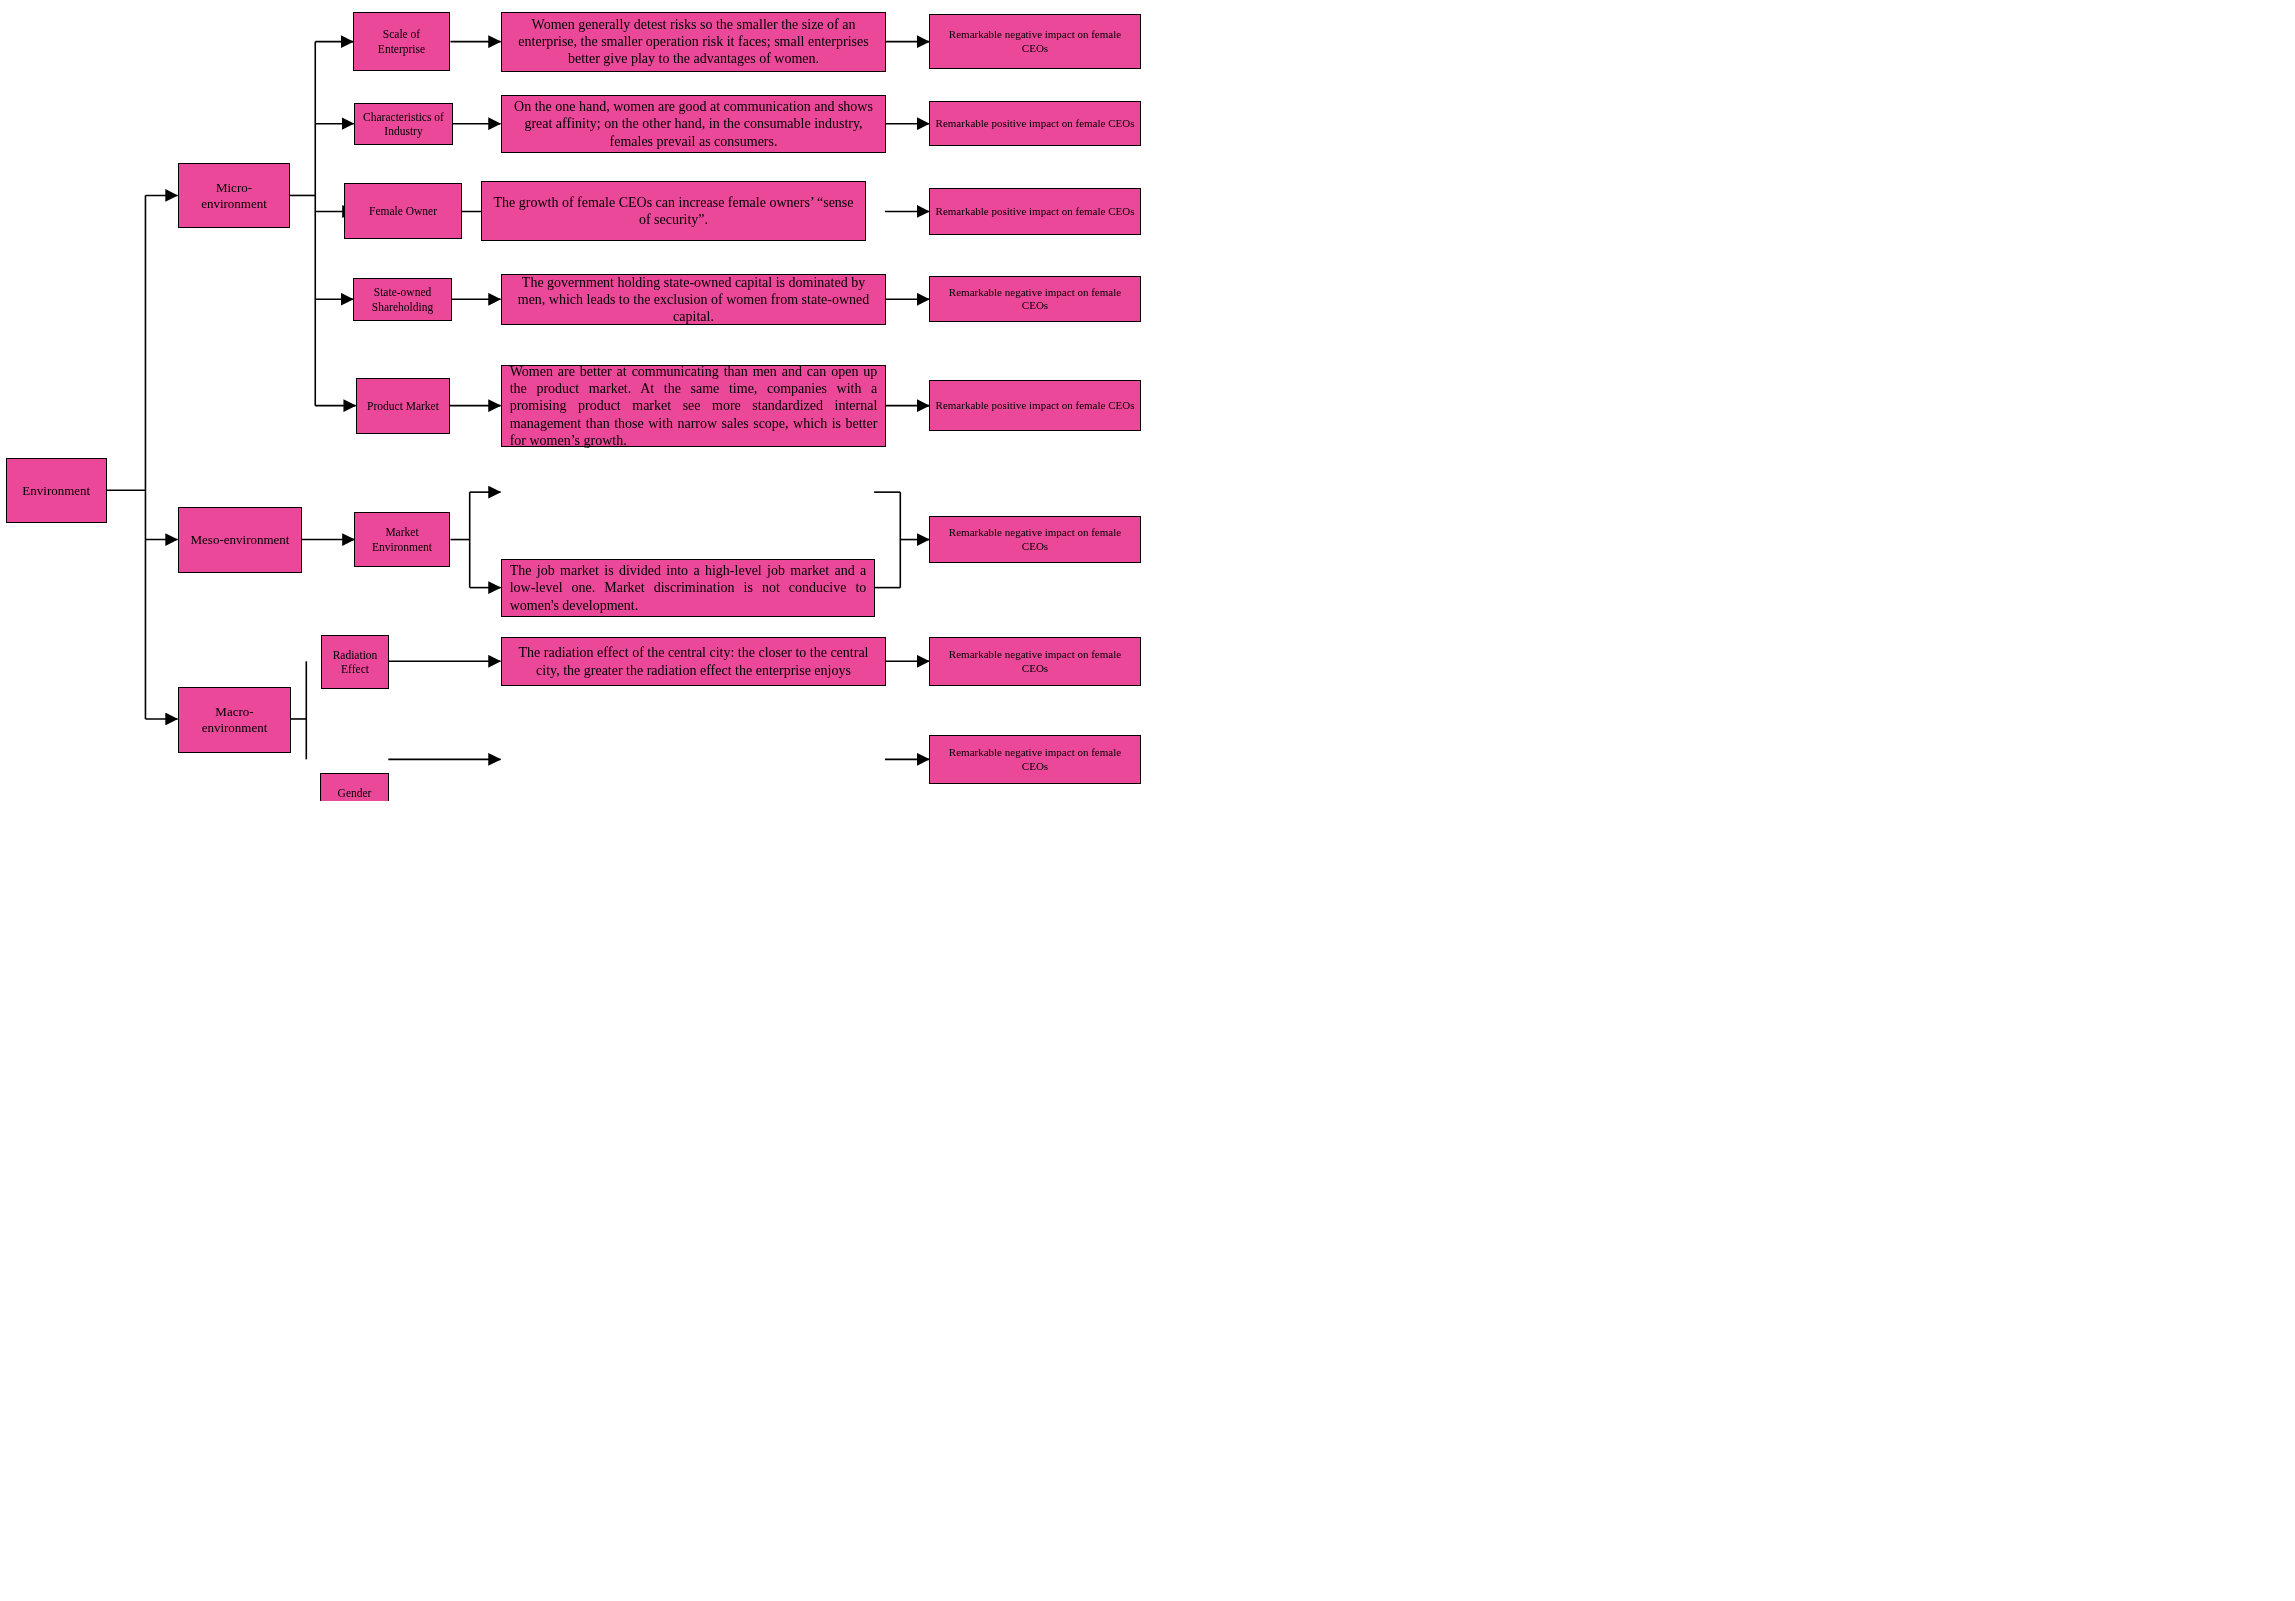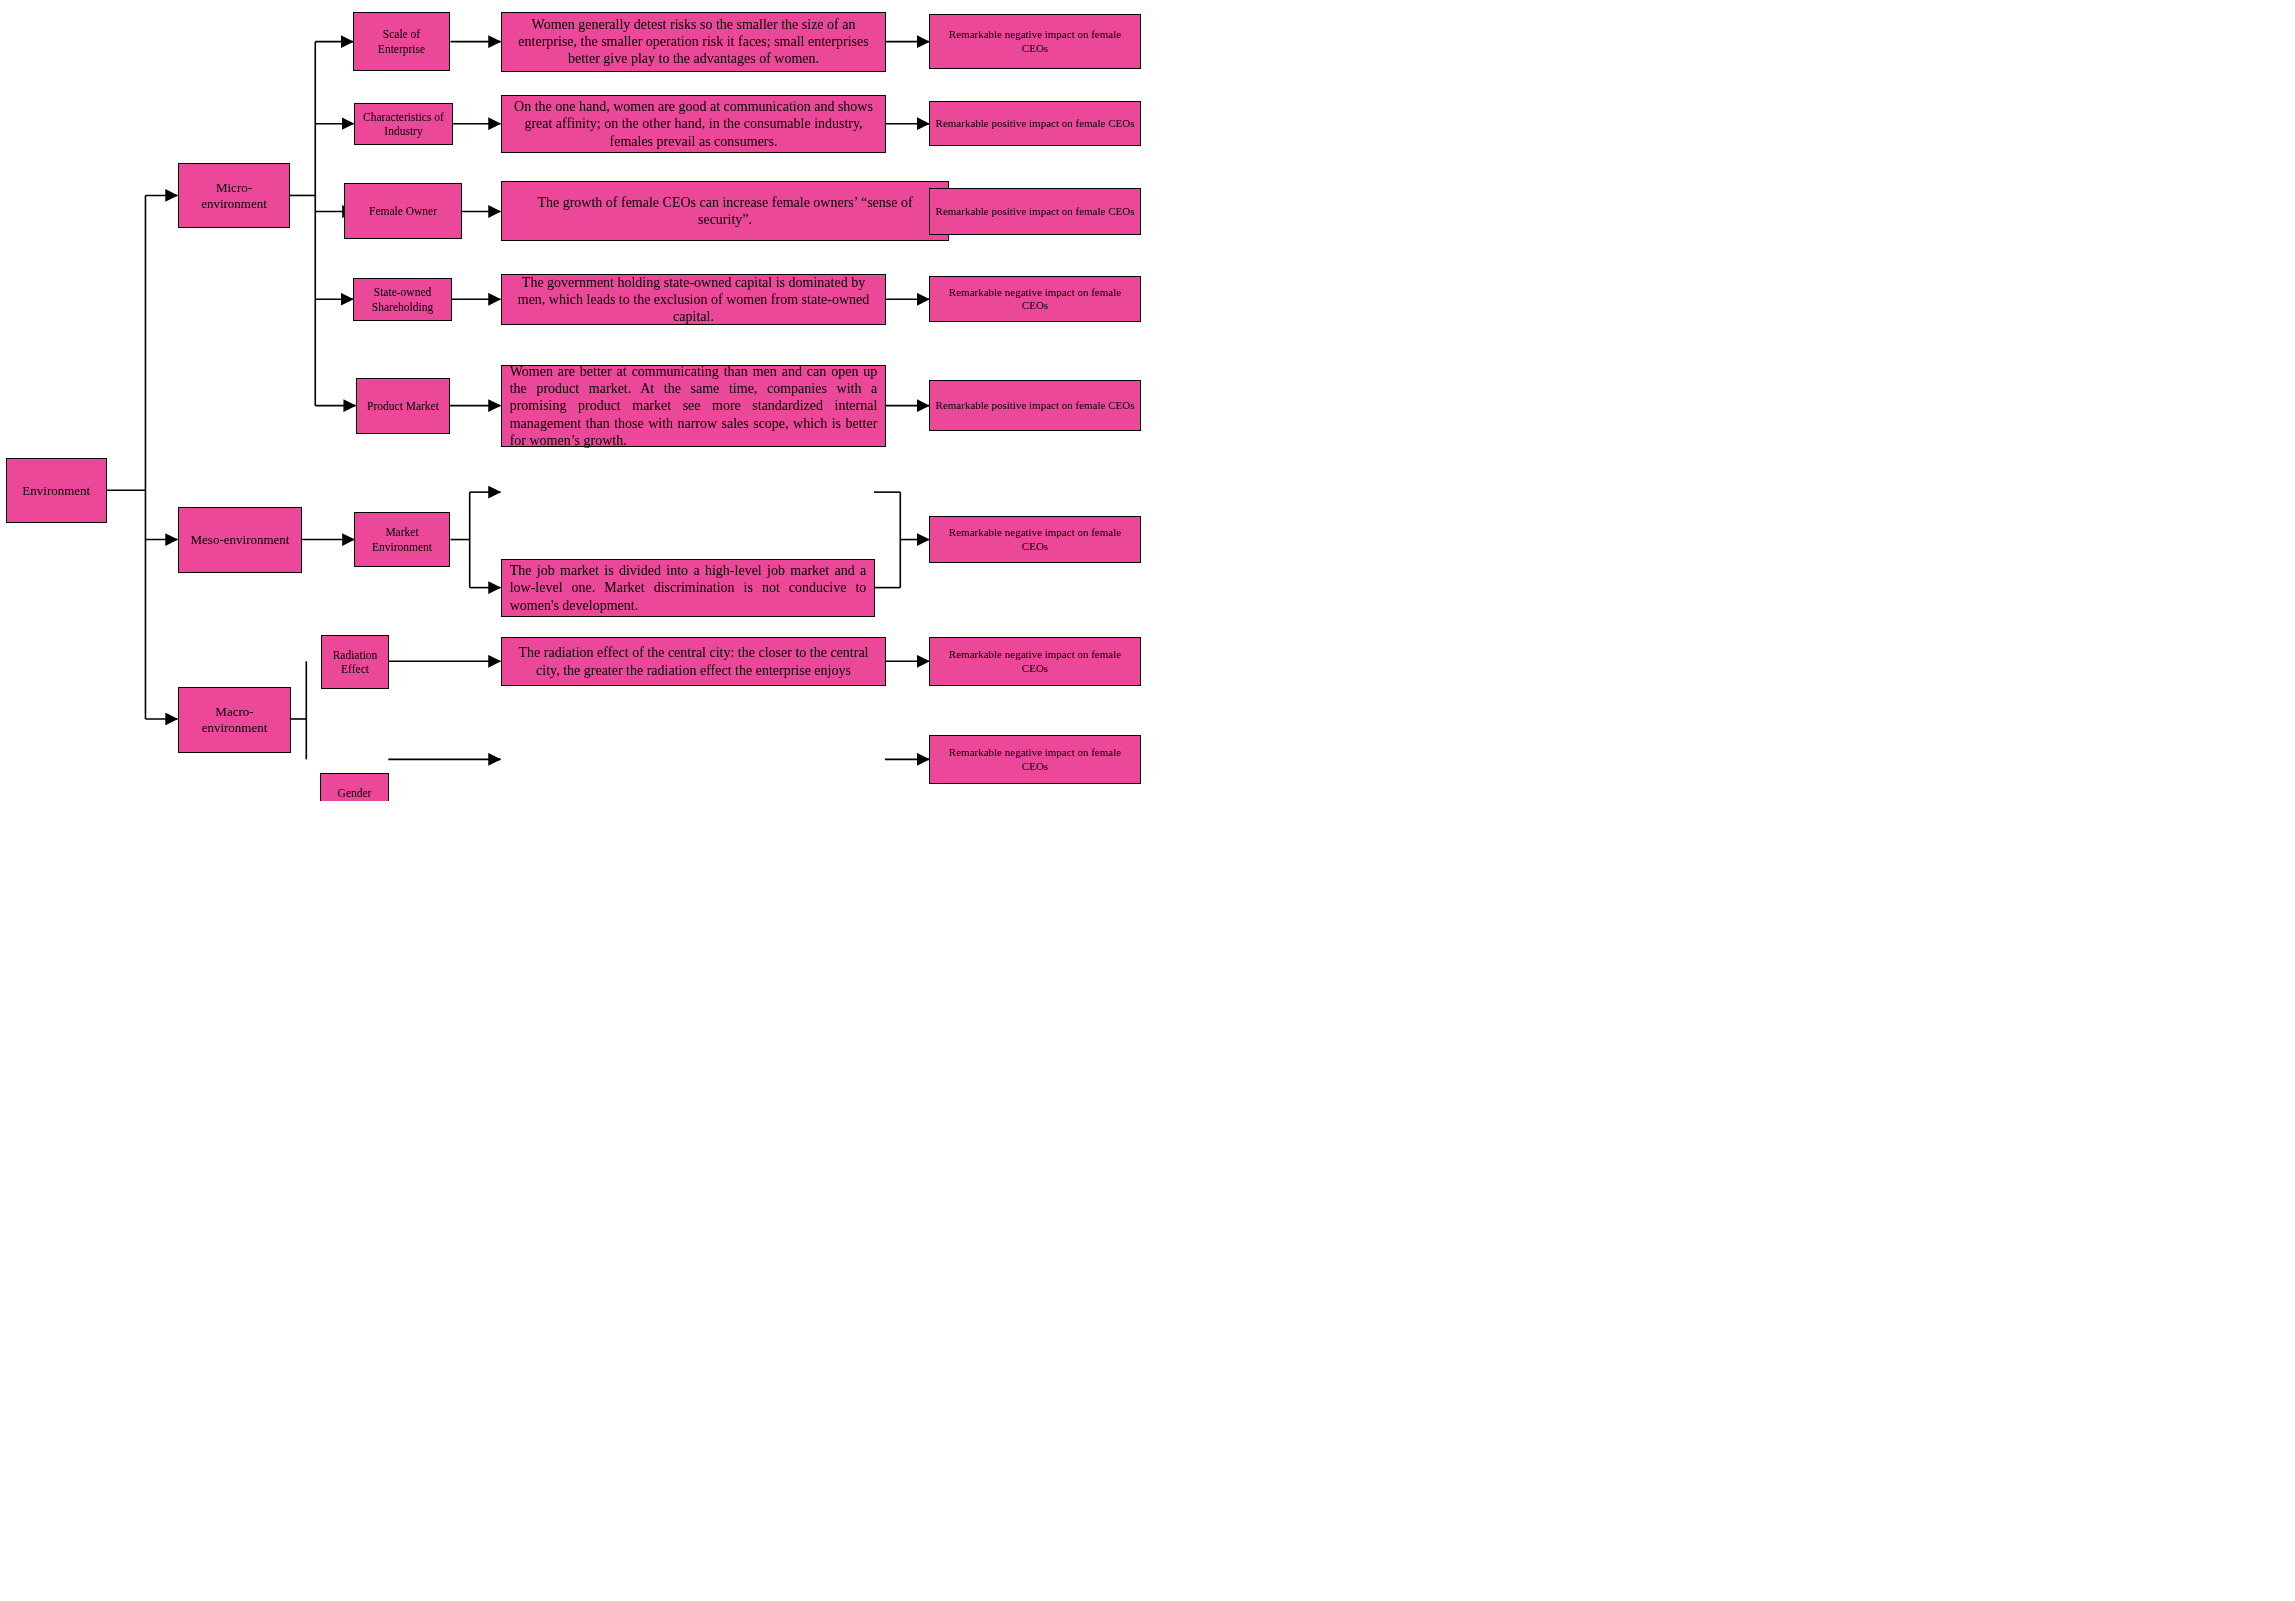--- a/index.html
+++ b/index.html
@@ -127,21 +127,21 @@
   <div class="node branch-node" style="left:178px;top:687px;width:113px;height:66px;">Macro-environment</div>
 
   <div class="node factor-node" style="left:353px;top:12px;width:97px;height:59px;">Scale of Enterprise</div>
   <div class="node factor-node" style="left:354px;top:103px;width:99px;height:42px;">Characteristics of Industry</div>
   <div class="node factor-node" style="left:344px;top:183px;width:118px;height:56px;">Female Owner</div>
   <div class="node factor-node" style="left:353px;top:278px;width:99px;height:43px;">State-owned Shareholding</div>
   <div class="node factor-node" style="left:356px;top:378px;width:94px;height:56px;">Product Market</div>
 
   <div class="node desc-node" style="left:501px;top:11.5px;width:385px;height:60px;">Women generally detest risks so the smaller the size of an enterprise, the smaller operation risk it faces; small enterprises better give play to the advantages of women.</div>
   <div class="node desc-node" style="left:501px;top:95px;width:385px;height:58px;">On the one hand, women are good at communication and shows great affinity; on the other hand, in the consumable industry, females prevail as consumers.</div>
-  <div class="node desc-node" style="left:501px;top:181px;width:448px;height:60px;">The growth of female CEOs can increase female owners’ “sense of security”.</div>
+  <div class="node desc-node" style="left:481px;top:181px;width:385px;height:60px;">The growth of female CEOs can increase female owners’ “sense of security”.</div>
   <div class="node desc-node" style="left:501px;top:274px;width:385px;height:51px;">The government holding state-owned capital is dominated by men, which leads to the exclusion of women from state-owned capital.</div>
   <div class="node desc-node justify" style="left:501px;top:365px;width:385px;height:82px;">Women are better at communicating than men and can open up the product market. At the same time, companies with a promising product market see more standardized internal management than those with narrow sales scope, which is better for women’s growth.</div>
 
   <div class="node impact-node" style="left:929px;top:14px;width:212px;height:55px;">Remarkable negative impact on female CEOs</div>
   <div class="node impact-node" style="left:929px;top:101px;width:212px;height:45px;">Remarkable positive impact on female CEOs</div>
   <div class="node impact-node" style="left:929px;top:188px;width:212px;height:47px;">Remarkable positive impact on female CEOs</div>
   <div class="node impact-node" style="left:929px;top:276px;width:212px;height:46px;">Remarkable negative impact on female CEOs</div>
   <div class="node impact-node" style="left:929px;top:380px;width:212px;height:51px;">Remarkable positive impact on female CEOs</div>
 
   <div class="node factor-node" style="left:354px;top:512px;width:96px;height:55px;">Market Environment</div>

